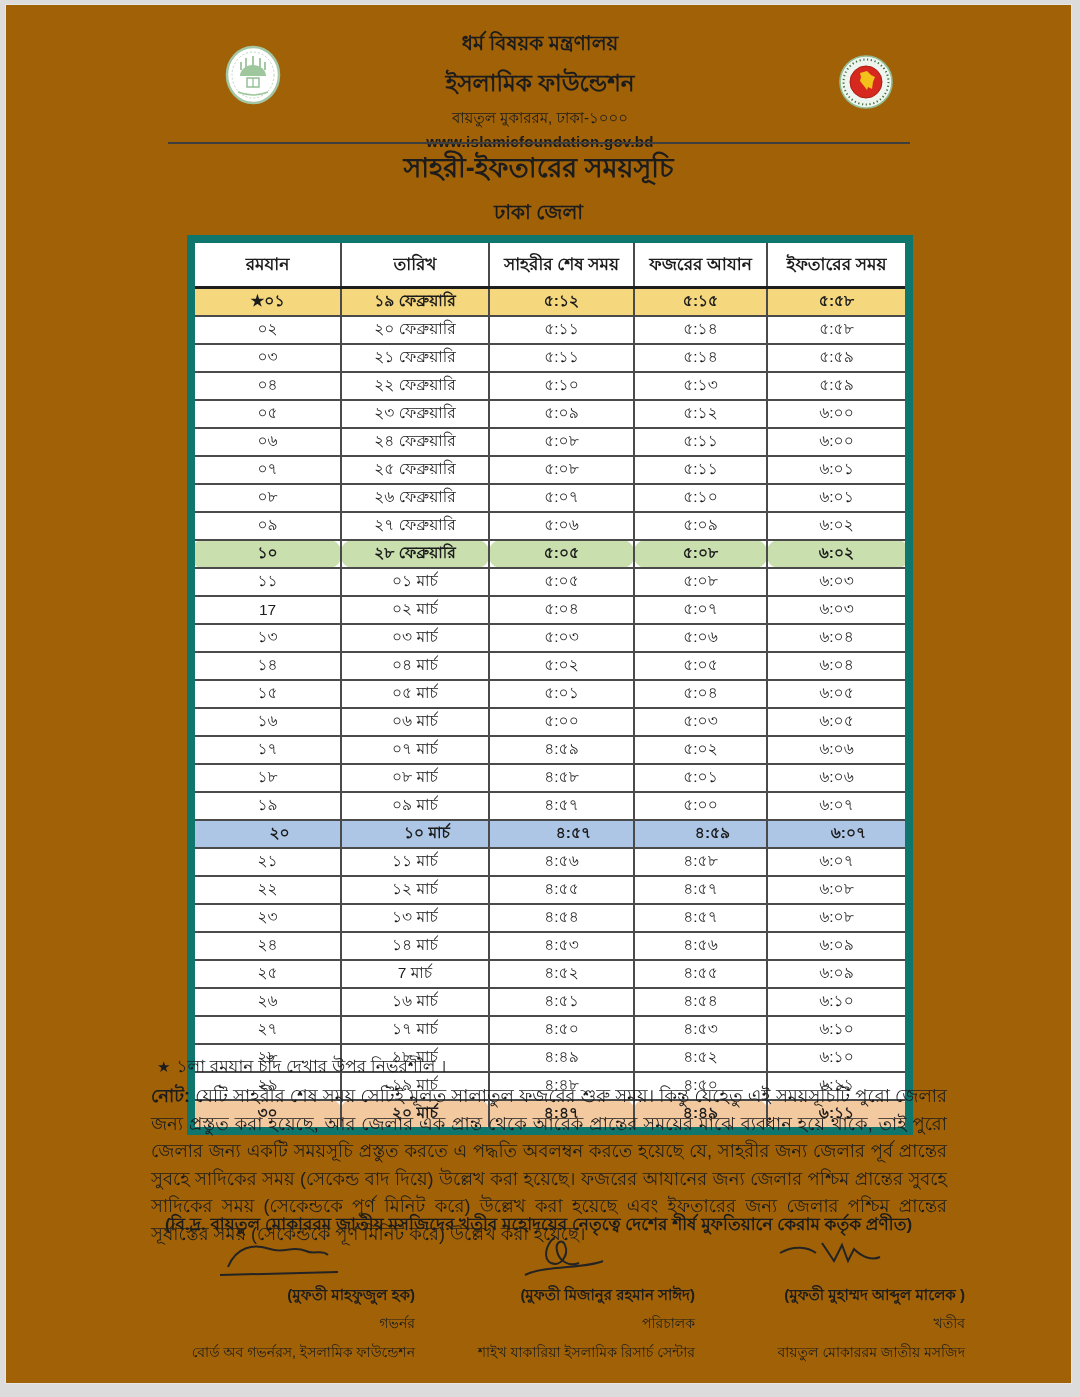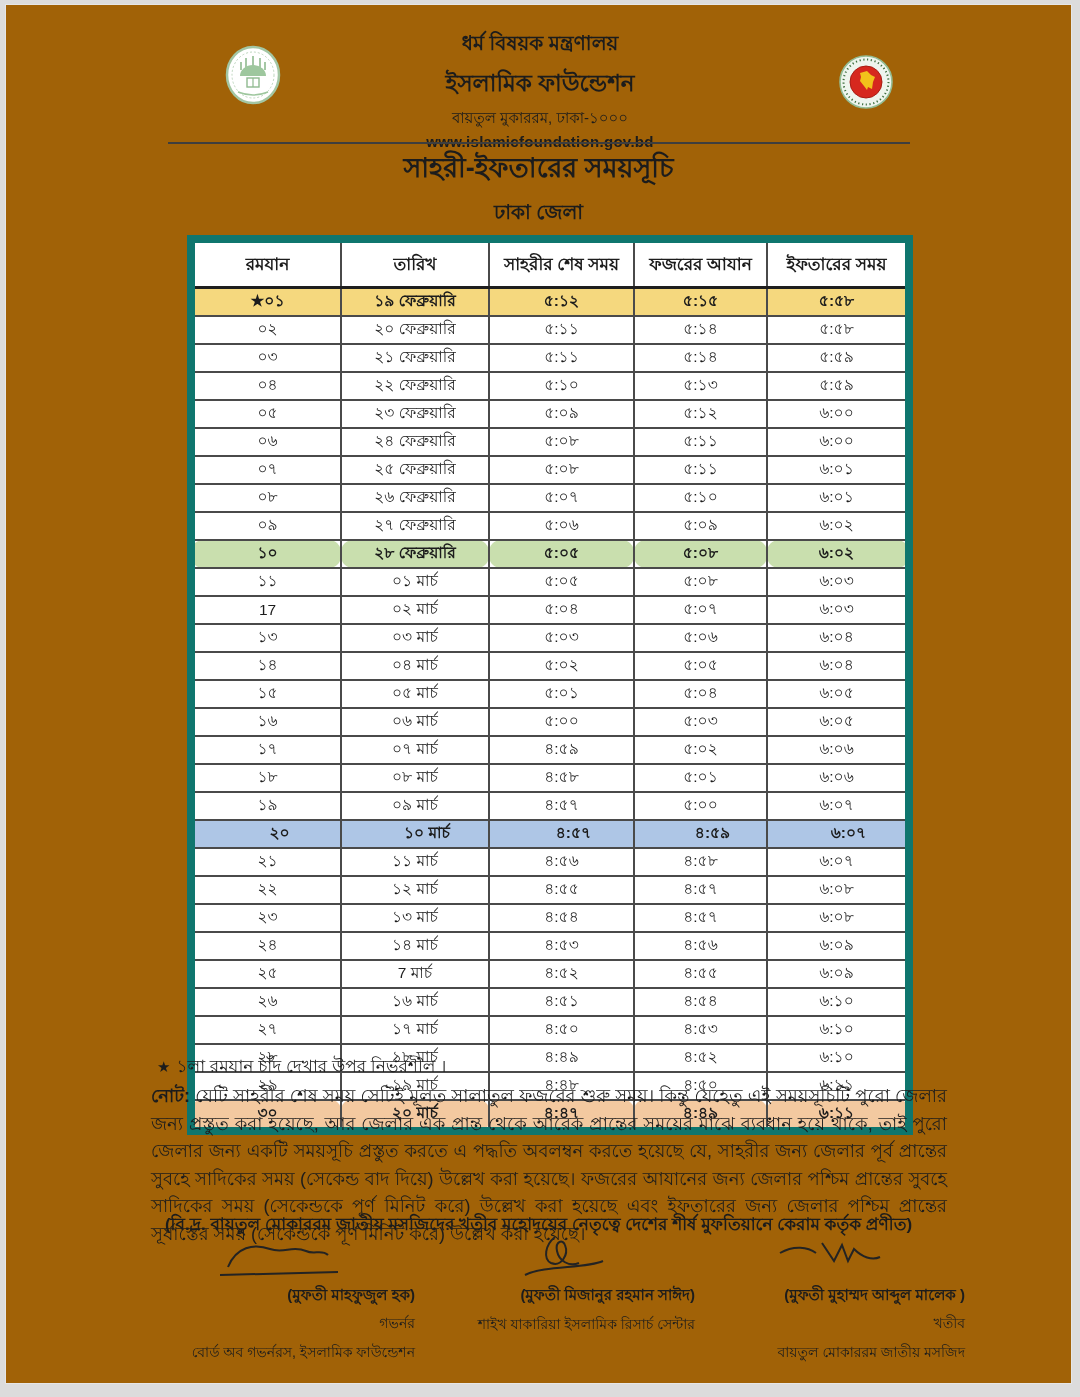--- a/index.html
+++ b/index.html
@@ -361,20 +361,21 @@
     <div class="sig-title">গভর্নর</div>
     <div class="sig-org">বোর্ড অব গভর্নরস, ইসলামিক ফাউন্ডেশন</div>
   </div>
 
   <div class="sig-block sig-2">
     <svg width="150" height="46" viewBox="0 0 150 46">
       <path d="M70,2 C60,10 58,24 66,28 C76,32 84,20 80,10 C78,4 70,6 72,16 C74,26 84,32 94,28" fill="none" stroke="#232323" stroke-width="2"></path>
       <path d="M40,40 C60,30 100,34 118,26" fill="none" stroke="#232323" stroke-width="2"></path>
     </svg>
     <div class="sig-name">(মুফতী মিজানুর রহমান সাঈদ)</div>
+    <div class="sig-title">পরিচালক</div>
     <div class="sig-org">শাইখ যাকারিয়া ইসলামিক রিসার্চ সেন্টার</div>
   </div>
 
   <div class="sig-block sig-3">
     <svg width="150" height="46" viewBox="0 0 150 46">
       <path d="M30,18 C44,10 58,12 66,18" fill="none" stroke="#232323" stroke-width="2"></path>
       <path d="M72,8 L84,26 L92,10 L98,26 L104,14 C112,22 122,26 130,22" fill="none" stroke="#232323" stroke-width="2"></path>
     </svg>
     <div class="sig-name">(মুফতী মুহাম্মদ আব্দুল মালেক )</div>
     <div class="sig-title">খতীব</div>

